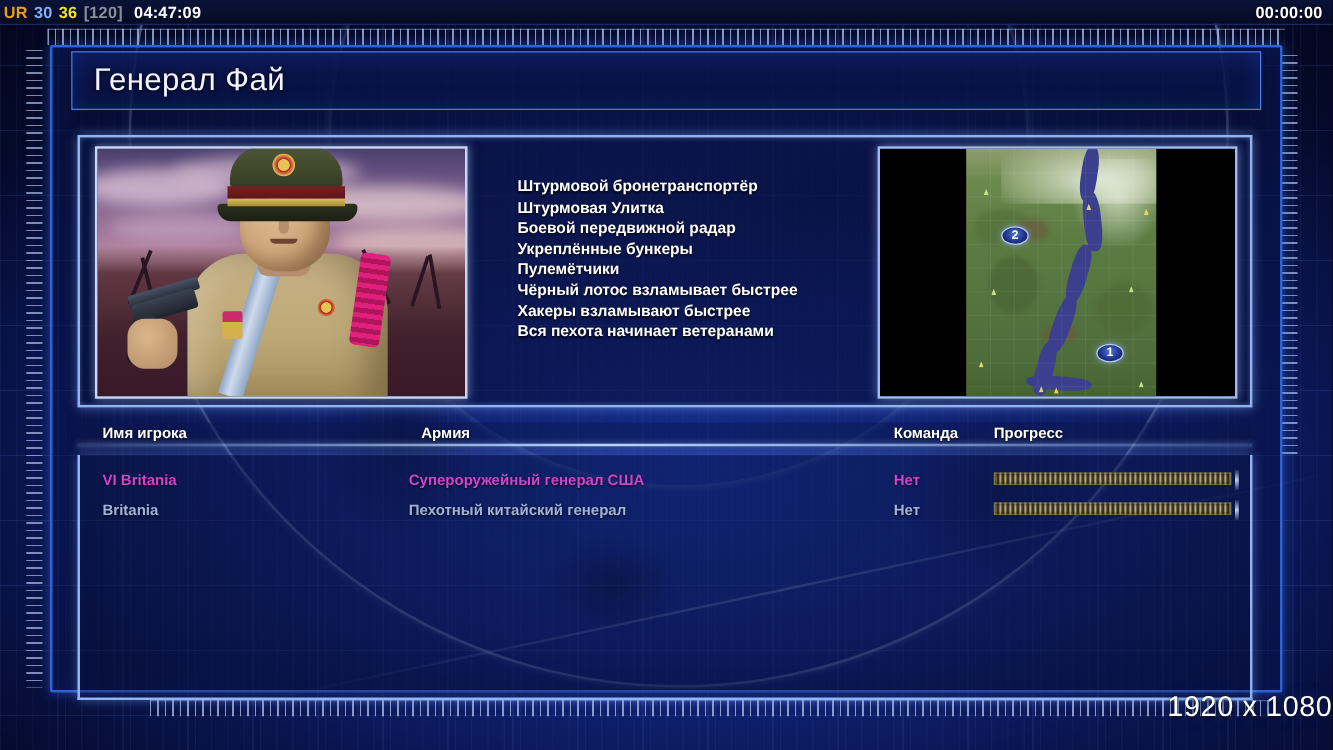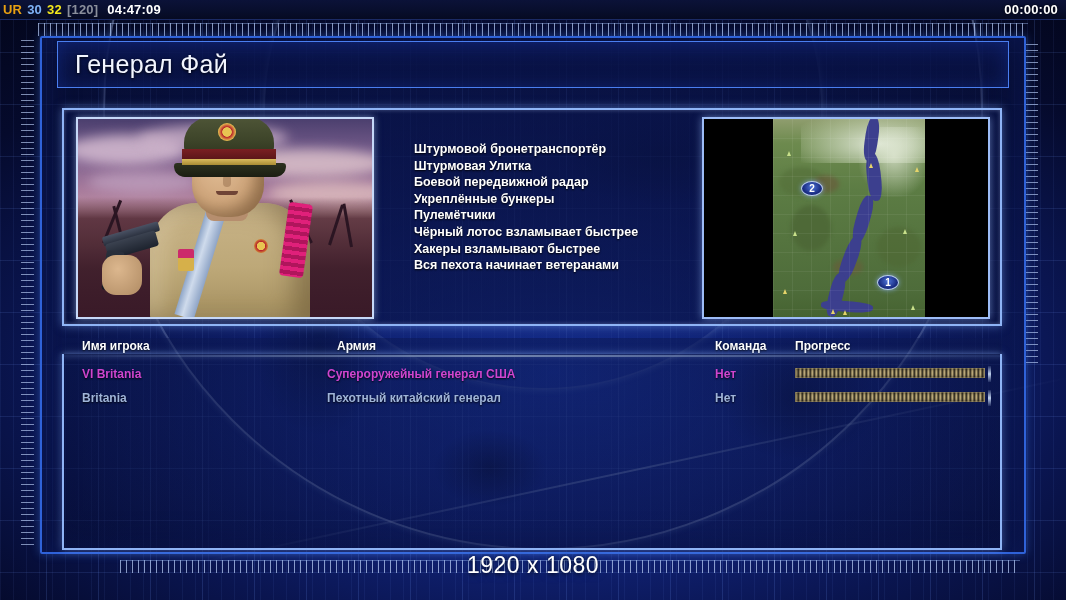--- a/index.html
+++ b/index.html
@@ -216,21 +216,21 @@
   #table-header { position:absolute; left:62px; top:338px; width:940px; height:17px; z-index:10;
       background:linear-gradient(180deg, rgba(10,22,80,.5), rgba(8,16,60,.4)); }
   #table-header .th { position:absolute; color:#ffffff; font-size:12px; font-weight:bold;
       text-shadow:0 1px 2px rgba(0,0,0,.9); top:1px; }
   .th.c-name { left:20px; } .th.c-army { left:265px;margin-left:10px; }
   .th.c-team { left:653px; } .th.c-prog { left:733px; }
   #table-header .underline { position:absolute; left:0; right:0; bottom:-2px; height:2px;
       background:linear-gradient(90deg, rgba(150,190,255,.2), rgba(200,225,255,.95) 45%, rgba(150,190,255,.25));
       box-shadow:0 0 5px rgba(160,200,255,.6); }
 
-  #table-panel { position:absolute; left:62px; top:354px; width:940px; height:196px; z-index:10;
+  #table-panel { position:absolute; left:62px; top:364px; width:940px; height:196px; z-index:10;
       border:2px solid #8fb4f5; border-top:none;
       background:linear-gradient(180deg, rgba(10,20,70,.42), rgba(6,12,46,.3));
       box-shadow:0 0 9px rgba(130,175,255,.42); }
   .prow { position:absolute; left:0; width:100%; height:24px; }
   .prow .cell { position:absolute; font-size:12px; font-weight:bold; top:3px;
       text-shadow:0 1px 2px rgba(0,0,0,.85); }
   .cell.c-name { left:18px; } .cell.c-army { left:263px; }
   .cell.c-team { left:651px; }
   .progbar { position:absolute; left:731px; top:4px; width:190px; height:10px;
       background:
@@ -239,21 +239,21 @@
           #6e6244 1px, #6e6244 2px,
           #3a3528 2px, #3a3528 3px,
           #8a7c58 3px, #8a7c58 4px),
         #2a2620;
       border:1px solid rgba(120,110,80,.55);
       box-shadow:inset 0 0 3px rgba(0,0,0,.6); }
   .progbar .cap { position:absolute; right:-7px; top:-3px; width:3px; height:16px;
       background:linear-gradient(180deg, rgba(200,220,255,.1), rgba(210,228,255,.9), rgba(200,220,255,.1)); }
 
   
-  #footer-res { position:absolute; left:0; top:552px; width:1066px; text-align:center; z-index:25;
+  #footer-res { position:absolute; left:0; top:552px; width:1066px; text-align:right; z-index:25;
       color:#ffffff; font-size:23px; letter-spacing:.5px;
       text-shadow:0 1px 4px rgba(0,0,0,.95), 0 0 10px rgba(40,80,180,.6); }
 </style>
 </head>
 <body>
 
 <div id="bg">
   <div class="continents"></div>
   <div class="grid"></div>
   <div class="grid2"></div>
@@ -264,21 +264,21 @@
 
 <div class="ruler h" id="ruler-top"></div>
 <div class="ruler h" id="ruler-bottom"></div>
 <div class="ruler v" id="ruler-left"></div>
 <div class="ruler v" id="ruler-right"></div>
 
 <div id="topbar">
   <div class="left">
     <span class="ur-label">UR</span>
     <span class="ur-power">30</span>
-    <span class="ur-cash">32</span>
+    <span class="ur-cash">36</span>
     <span class="ur-max">[120]</span>
     <span class="ur-time">04:47:09</span>
   </div>
   <div class="right">00:00:00</div>
 </div>
 
 <div id="outer-frame"></div>
 
 <div id="title-panel">
   <div id="page-title">Генерал Фай</div>

